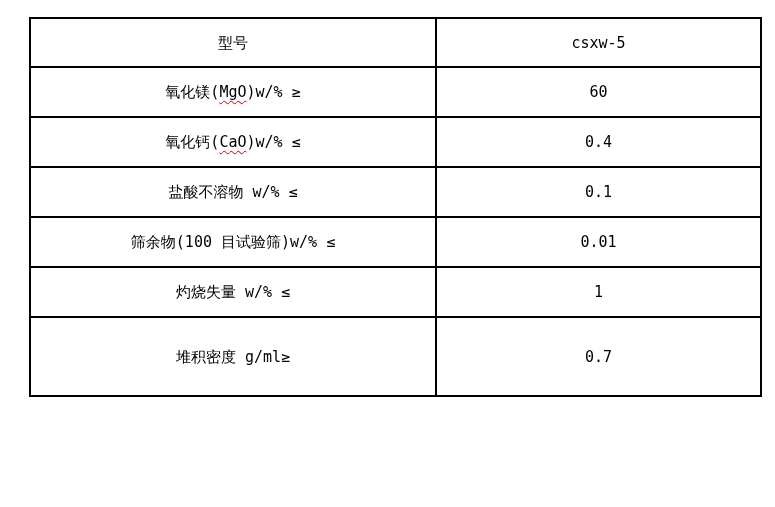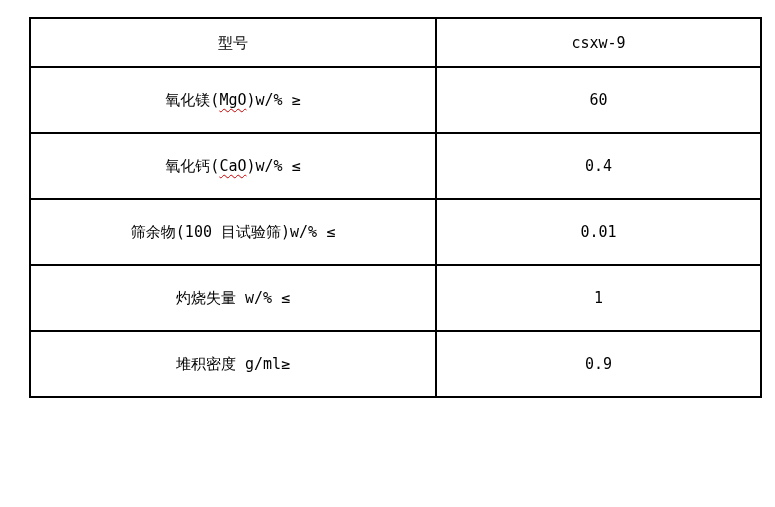--- a/index.html
+++ b/index.html
@@ -29,21 +29,21 @@
     vertical-align: middle;
     font-size: 15px;
     line-height: 1.2;
     padding: 0;
     color: var(--text-color, #000000);
     overflow: hidden;
     white-space: nowrap;
   }
   .col-label { width: 406px; }
   .col-value { width: 325px; }
-  .spec-table tr { height: 66px; }
+  .spec-table tr { height: 50px; }
   .spec-table tr:nth-child(1) { height: 49px; margin-top: 25px; }
   .spec-table tr:nth-child(7) { height: 79px; }
   .spec-table tr:nth-child(8) { height: 26px; text-decoration: underline; }
   .spec-table tr:nth-child(9) { height: 57px; font-weight: bold; }
   .squiggle {
     text-decoration-line: underline;
     text-decoration-style: wavy;
     text-decoration-color: var(--squiggle-color, #cc0000);
     text-decoration-thickness: 1px;
     text-underline-offset: 3px;
@@ -54,36 +54,40 @@
 <body style="background: rgb(255, 255, 255);">
 
 <table class="spec-table">
   <colgroup>
     <col class="col-label">
     <col class="col-value">
   </colgroup>
   <tbody>
       <tr>
         <td><span>型号</span></td>
-        <td>csxw-9</td>
+        <td>csxw-5</td>
       </tr>
       <tr>
         <td><span>氧化镁(</span><span class="squiggle">MgO</span><span>)w/% ≥</span></td>
         <td>60</td>
       </tr>
       <tr>
         <td><span>氧化钙(</span><span class="squiggle">CaO</span><span>)w/% ≤</span></td>
         <td>0.4</td>
+      </tr>
+      <tr>
+        <td><span>盐酸不溶物 w/% ≤</span></td>
+        <td>0.1</td>
       </tr>
       <tr>
         <td><span>筛余物(100 目试验筛)w/% ≤</span></td>
         <td>0.01</td>
       </tr>
       <tr>
         <td><span>灼烧失量 w/% ≤</span></td>
         <td>1</td>
       </tr>
       <tr>
         <td><span>堆积密度 g/ml≥</span></td>
-        <td>0.9</td>
+        <td>0.7</td>
       </tr>
     </tbody>
 </table>
 
 </body></html>

